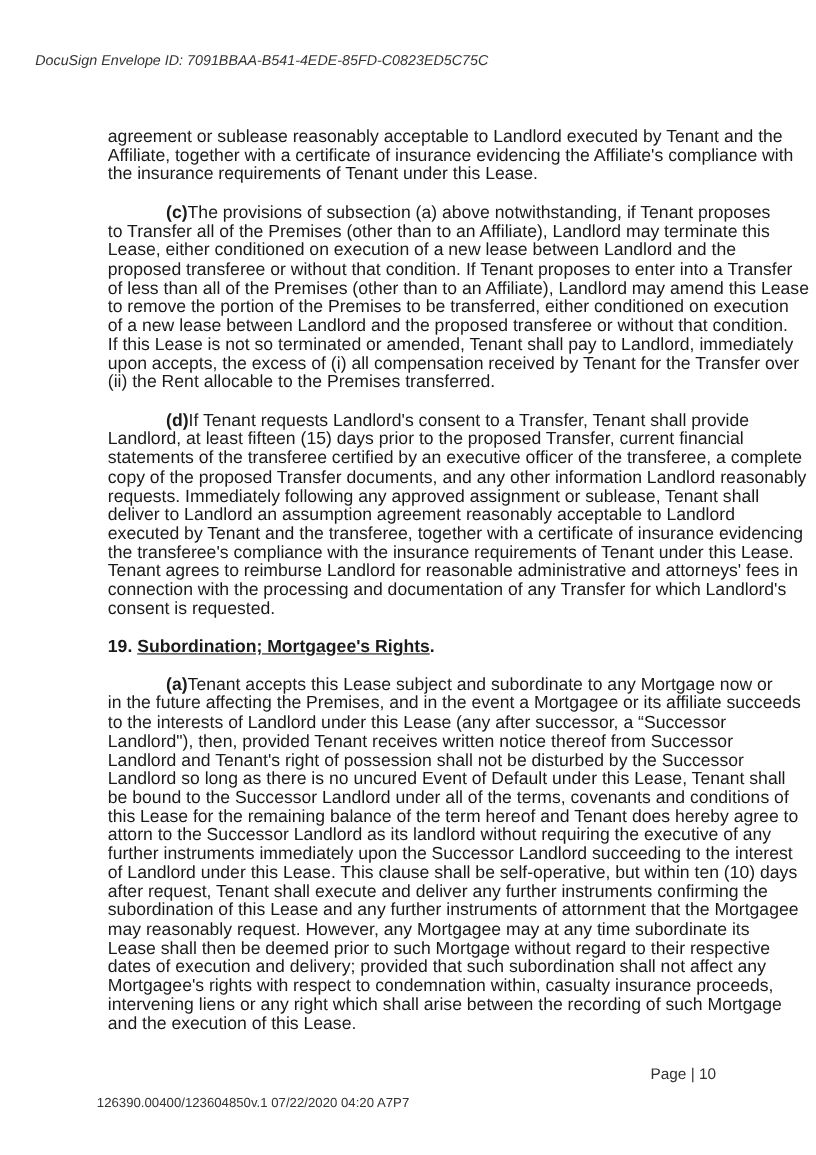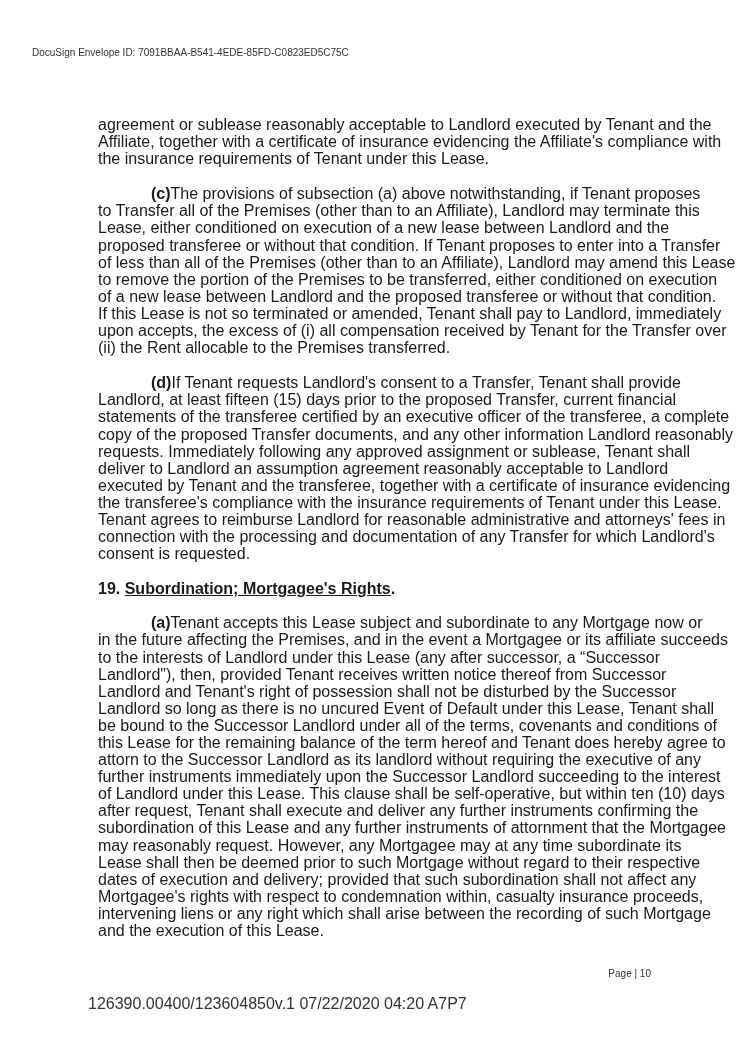--- a/index.html
+++ b/index.html
@@ -2,42 +2,42 @@
 <html><head>
 <meta charset="utf-8">
 <style>
   html, body { margin: 0; padding: 0; background: #ffffff; }
   body {
     width: 742px; height: 1050px; position: relative; overflow: hidden;
     font-family: "Liberation Sans", sans-serif; color: #1a1a1a;
   }
   .envelope {
     position: absolute; left: 32px; top: 47px;
-    font-size: 10px; color: #333; letter-spacing: 0;
+    font-size: 13px; color: #333; letter-spacing: 0; font-style: italic;
   }
   .content {
     position: absolute; left: 98px; top: 116px; width: 557px;
     font-size: 16px; line-height: 17.1px;
   }
   .line {
     display: block; white-space: nowrap; text-align: justify; text-align-last: justify; height: 17.1px;
   }
   .line.last { text-align-last: left; }
   .para { margin-bottom: 18px; }
   .indent { padding-left: 53px; }
   .sub-label { display: inline-block; width: 46px; font-weight: bold; }
   .heading {
     font-weight: bold; margin-bottom: 17px; height: 17.1px;
   }
   .heading .title { text-decoration: underline; }
   .page-num {
-    position: absolute; right: 91px; top: 968px; font-size: 10px; color: #333;
+    position: absolute; right: 91px; top: 968px; font-size: 14px; color: #333;
   }
   .footer-id {
-    position: absolute; left: 88px; top: 995px; font-size: 16px; color: #333;
+    position: absolute; left: 88px; top: 995px; font-size: 12px; color: #333;
   }
 </style>
 </head>
 <body>
 
 <div class="envelope">DocuSign Envelope ID: 7091BBAA-B541-4EDE-85FD-C0823ED5C75C</div>
 
 <div class="content">
 
   <div class="para">

